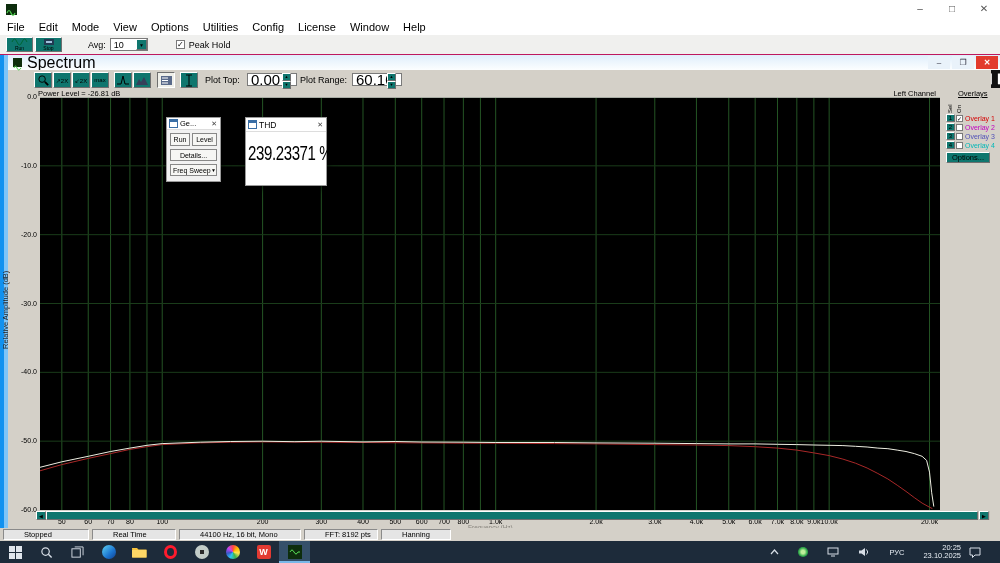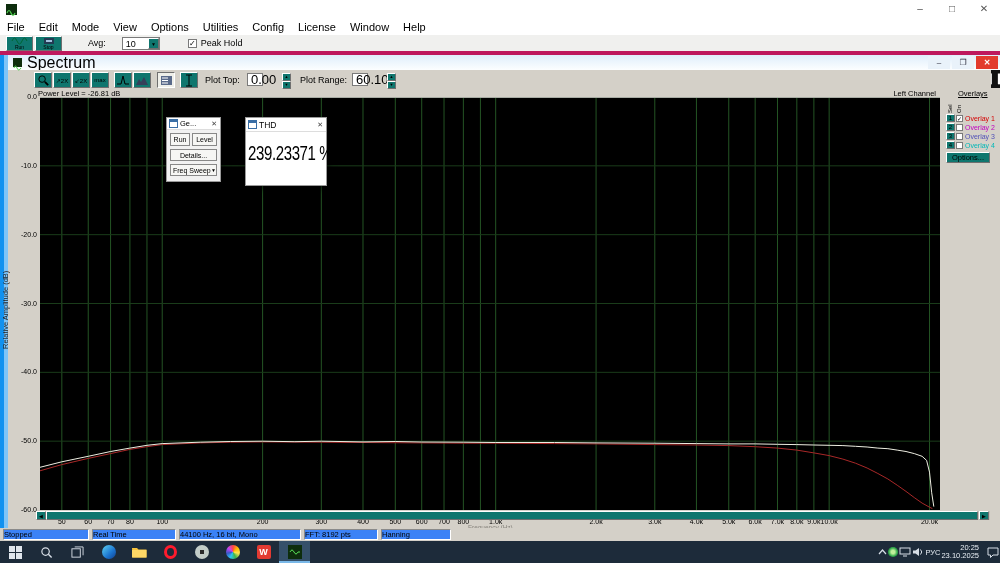--- a/index.html
+++ b/index.html
@@ -14,21 +14,21 @@
   
   #titlebar{left:0;top:0;width:1000px;height:18px;background:#fff;display:flex;align-items:center}
   #app-icon{width:11px;height:11px;margin:0 6px;background:#0d2d0d;display:inline-block}
   #win-title{font-size:11px}
   #win-ctrls{margin-left:auto;display:flex}
   .wbtn{width:32px;height:18px;text-align:center;font-size:10px;color:#555;line-height:18px}
   
   #menubar{left:0;top:18px;width:1000px;height:17px;background:#fff;display:flex;align-items:center;font-size:11px}
   .menu-item{padding:2px 7px;cursor:default}
   
-  #toolbar{left:0;top:35px;width:1000px;height:24px;background:#f0f0ee;border-bottom:8px solid #be185d;
+  #toolbar{left:0;top:35px;width:1000px;height:24px;background:#f0f0ee;border-bottom:5px solid #be185d;
            display:flex;align-items:center;box-sizing:border-box}
   .tbtn{width:27px;height:15px;display:flex;flex-direction:column;align-items:center;justify-content:center;font-size:5px;line-height:5px}
   #avg-select{width:38px;height:13px;display:flex;font-size:9px}
   #avg-select .val{flex:1;padding-left:3px;line-height:12px;background:#fff}
   .droparrow{width:11px;height:11px;font-size:5px;line-height:11px;text-align:center}
   .cb{width:9px;height:9px;font-size:8px;line-height:8px;text-align:center}
   
   #blue-edge{left:0;top:55px;width:8px;height:473px;
      background:linear-gradient(90deg,#1191ef 0 4px,#7ec4f8 4px 8px)}
   #spec-title{left:8px;top:55px;width:992px;height:15px;
@@ -36,42 +36,42 @@
   #spec-icon{width:9px;height:9px;margin:0 5px;background:#0d2d0d}
   #spec-title-text{font-size:16px}
   #spec-ctrls{margin-left:auto;display:flex;margin-right:2px}
   .sbtn{width:22px;height:13px;text-align:center;font-size:8px;line-height:13px;color:#223;background:#e9f2fa;margin-left:2px}
   .sbtn.close{background:#e23b2e;color:#fff;font-weight:bold}
   #spec-body{left:8px;top:70px;width:992px;height:458px;background:#d4d0c8}
   
   .tb2{position:absolute;top:2px;width:18px;height:16px;display:flex;align-items:center;justify-content:center;font-size:5px}
   #spec-toolbar{left:24px;top:70px;width:992px;height:20px;background:#d4d0c8}
   .tlabel{position:absolute;top:5px;font-size:9px}
-  .tinput{position:absolute;top:3px;width:16px;height:13px;font-size:13px;padding-left:3px;line-height:12px}
+  .tinput{position:absolute;top:3px;width:50px;height:13px;font-size:15px;padding-left:3px;line-height:12px}
   .spin{position:absolute;top:3px;width:9px;height:13px;display:flex;flex-direction:column}
   .spin span{flex:1;font-size:4px;line-height:6px;text-align:center}
   #blk-icons{position:absolute;left:966px;top:0px;display:flex}
   .blk{width:13px;height:18px;background:#111;color:#fff;font-size:9px;text-align:center;line-height:18px;margin-left:1px}
   
   #power-level{left:38px;top:89px;font-size:7.5px}
   #channel-label{left:858px;top:89px;width:78px;font-size:7.5px;text-align:right}
   #ylabel{left:1px;top:230px;width:10px;height:160px;font-size:7.5px;color:#222;
           writing-mode:vertical-rl;transform:rotate(180deg);text-align:center}
   .ytick{position:absolute;left:6px;width:31px;font-size:7px;text-align:right}
   .xtick{position:absolute;top:518px;width:30px;font-size:7px;text-align:center}
   #freq-axis-label{left:468px;top:524px;font-size:6.5px;color:#88857e}
   #plot{left:40px;top:97px;width:900px;height:413px;background:#000}
   
   #hscroll{left:36px;top:511px;width:954px;height:9px;background:#c2beb6}
   .sarrow{position:absolute;top:0;width:10px;height:9px;font-size:5px;line-height:8px;text-align:center}
   #hthumb{position:absolute;left:10px;top:0;width:932px;height:9px}
   
   #statusbar{left:0;top:528px;width:1000px;height:13px;background:#d4d0c8;display:flex;padding-top:1px;box-sizing:border-box}
-  .status-panel{height:11px;margin-left:3px;font-size:7.5px;line-height:10px;padding-left:0;
-     border:1px solid;border-color:#8a8a8a #fff #fff #8a8a8a;box-sizing:border-box;background:#3b82f6}
+  .status-panel{height:11px;margin-left:3px;font-size:7.5px;line-height:10px;padding-left:20px;
+     border:1px solid;border-color:#8a8a8a #fff #fff #8a8a8a;box-sizing:border-box;background:#e5e5e5}
   .status-panel:nth-child(1){width:86px}.status-panel:nth-child(2){width:84px}
   .status-panel:nth-child(3){width:122px}.status-panel:nth-child(4){width:74px}
   .status-panel:nth-child(5){width:70px}
   
   #overlays-panel{left:944px;top:88px;width:56px;height:82px;font-size:7.5px}
   #overlays-title{position:absolute;left:14px;top:1px;text-decoration:underline}
   .vhead{position:absolute;top:11px;font-size:6px;writing-mode:vertical-rl;transform:rotate(180deg);height:14px}
   #overlay-rows{position:absolute;left:2px;top:26px;width:54px}
   .ovrow{display:flex;align-items:center;height:8px;margin-bottom:1px}
   .ov-num{width:9px;height:8px;font-size:6px;line-height:7px;text-align:center}
@@ -87,21 +87,21 @@
   .mini-btn{position:absolute;background:#f6f6f4;border:1px solid #888;font-size:7px;text-align:center;box-sizing:border-box}
   #thd-win{left:245px;top:117px;width:80px;height:67px;background:#fff}
   #thd-value{margin-top:10px;font-size:20px;letter-spacing:-0.5px;white-space:nowrap;
       transform:scaleX(.75);transform-origin:8px 0}
   
   #taskbar{left:0;top:541px;width:1000px;height:22px;background:#1d2b3a;display:flex;align-items:center}
   .task-icon{width:31px;height:22px;display:flex;align-items:center;justify-content:center}
   .task-icon.active{background:#35506a;box-shadow:inset 0 -2px 0 #7ab8e8}
   .circle{border-radius:50%}
   #tray{margin-left:auto;display:flex;align-items:center;color:#e8eef4}
-  .tray-item{margin-right:1px;display:flex;align-items:center;justify-content:center}
+  .tray-item{margin-right:19px;display:flex;align-items:center;justify-content:center}
   #tray-clock{font-size:7.5px;text-align:right;line-height:8.5px;margin-right:8px}
 </style>
 </head>
 <body>
 
 <div id="titlebar" class="abs">
   <span id="app-icon">
     <svg width="11" height="11" viewBox="0 0 11 11">
         <path d="M1,6 Q3,1 5,6 T9,6" stroke="#4fd24f" fill="none" stroke-width="1.2"></path>
       </svg>
@@ -134,21 +134,21 @@
     <span>Run</span>
   </span>
   <span class="tbtn bev" style="margin-left:2px">
     <svg width="12" height="8" viewBox="0 0 12 8">
         <rect x="1" y="1" width="10" height="6" fill="#223a52"></rect>
         <rect x="3" y="3" width="6" height="2" fill="#9fc1dd"></rect>
       </svg>
     <span>Stop</span>
   </span>
   <span style="margin-left:26px;font-size:9px">Avg:</span>
-  <span id="avg-select" class="sunk" style="margin-left:16px">
+  <span id="avg-select" class="sunk" style="margin-left:4px">
     <span class="val">10</span>
     <span class="droparrow bev">▼</span>
   </span>
   <span class="cb sunk" style="margin-left:28px">✓</span>
   <span style="margin-left:4px;font-size:9px">Peak Hold</span>
 </div>
 
 <div id="spec-body" class="abs"></div>
 <div id="blue-edge" class="abs"></div>
 

